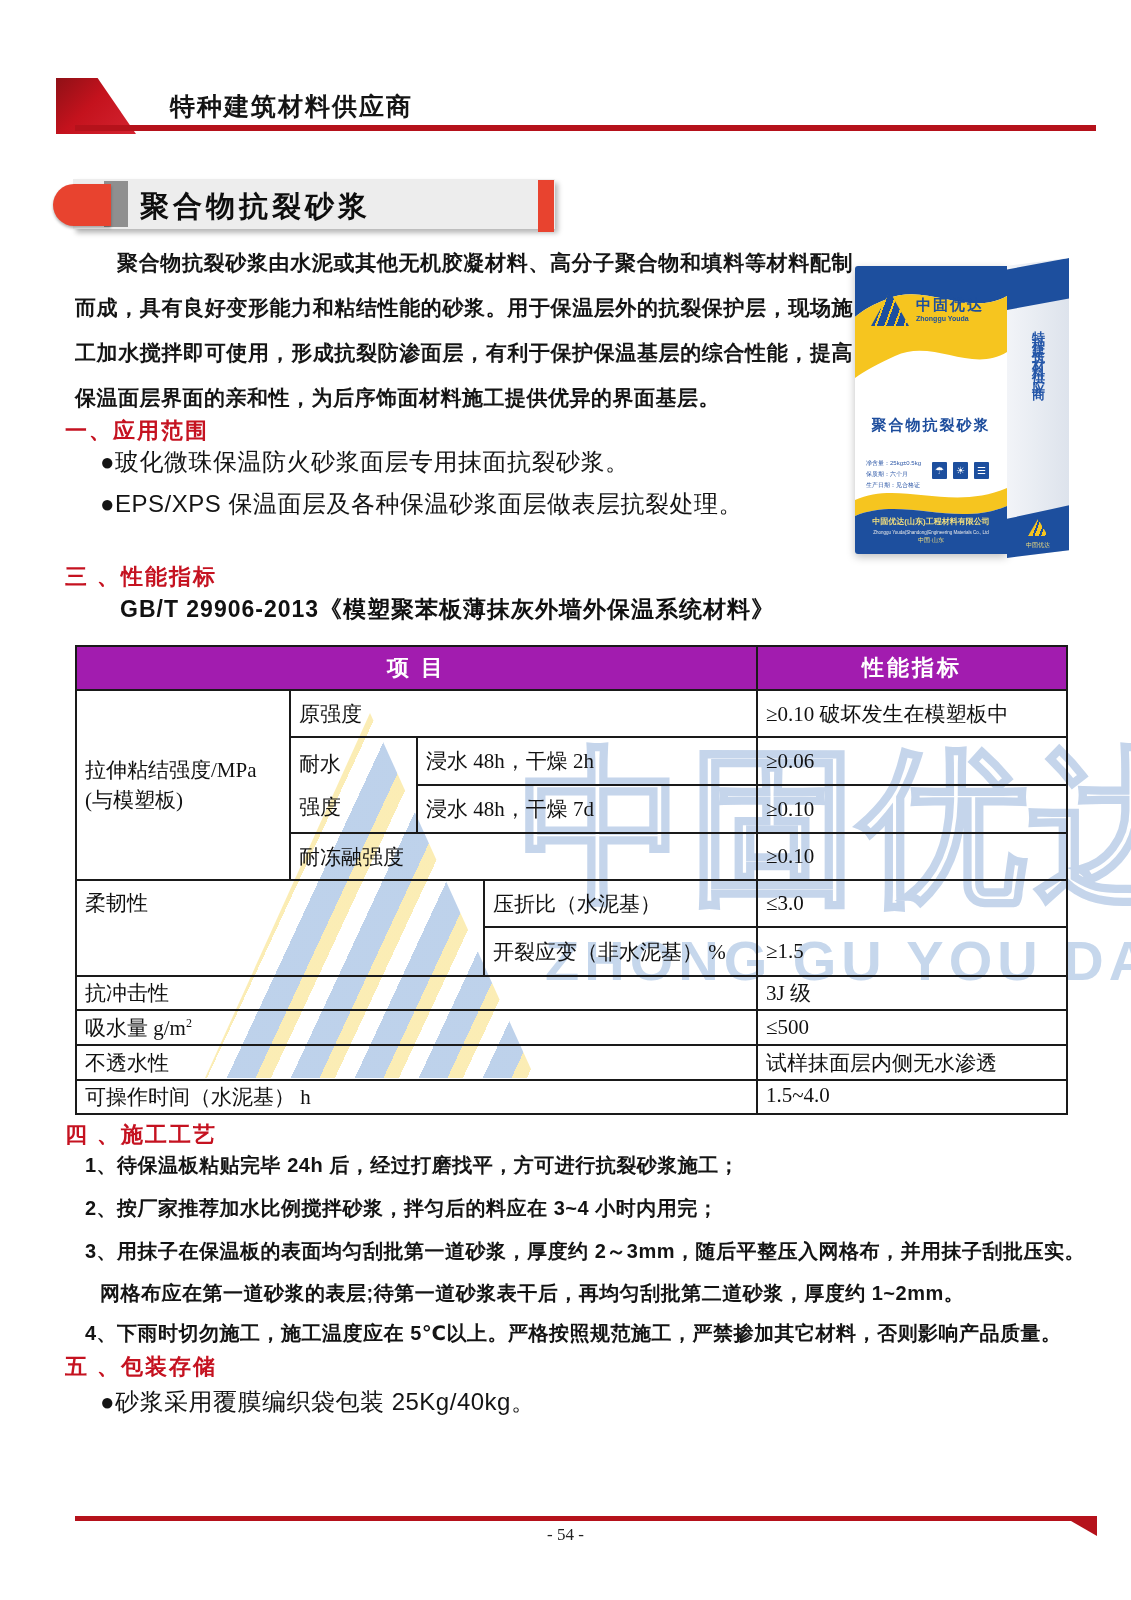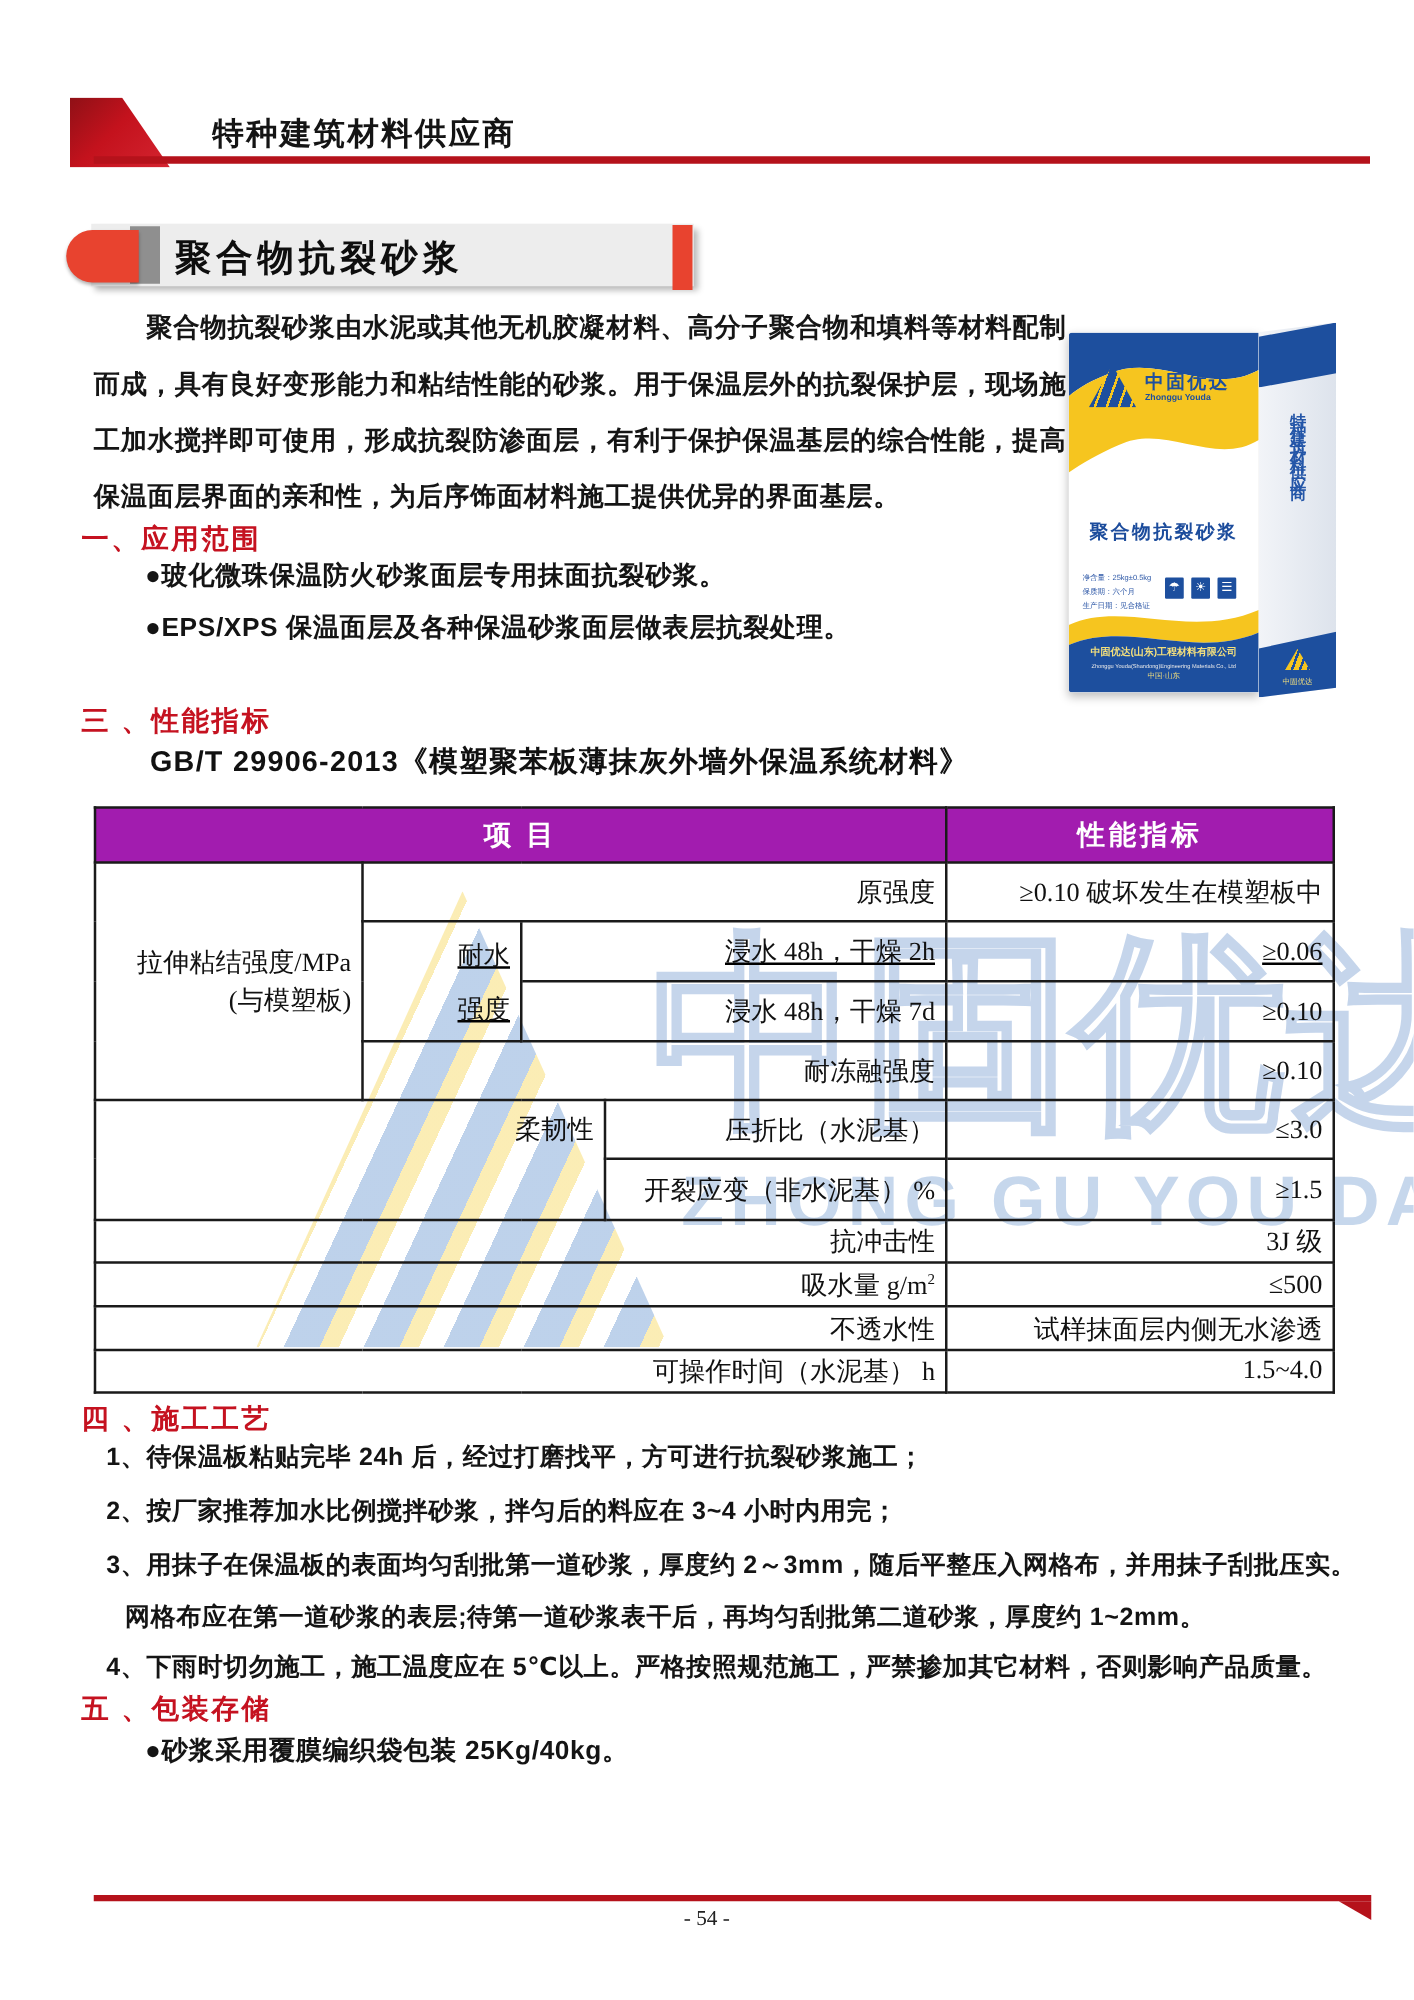--- a/index.html
+++ b/index.html
@@ -24,21 +24,21 @@
               letter-spacing:4px;white-space:nowrap;}
   .title-right-bar{position:absolute;left:538px;top:132px;width:16px;height:52px;background:#e8432f;}
 
   
   .intro{position:absolute;left:75px;top:192px;width:778px;font-size:21px;font-weight:600;
          color:#151515;line-height:45px;text-indent:42px;text-align:justify;letter-spacing:.5px;}
 
   
   .sec-heading{position:absolute;left:65px;color:#c51220;font-size:22px;font-weight:bold;
                letter-spacing:2px;white-space:nowrap;}
-  .bullet{position:absolute;left:116px;font-size:21px;font-weight:700;color:#141414;
+  .bullet{position:absolute;left:100px;font-size:24px;font-weight:400;color:#141414;
           letter-spacing:.5px;white-space:nowrap;}
   .standard{position:absolute;left:120px;top:546px;font-size:23px;font-weight:bold;color:#111;
             letter-spacing:1px;white-space:nowrap;}
   .c-item{position:absolute;font-size:20px;font-weight:600;color:#141414;letter-spacing:.5px;
           white-space:nowrap;}
 
   
   .watermark{position:absolute;left:0;top:0;width:1131px;height:1600px;pointer-events:none;}
   .wm-tri{position:absolute;left:205px;top:665px;width:330px;height:365px;
           clip-path:polygon(50% 0,100% 100%,0 100%);
@@ -49,21 +49,21 @@
          color:transparent;-webkit-text-stroke:3px rgba(110,150,205,.40);
          letter-spacing:2px;white-space:nowrap;}
   .wm-en{position:absolute;left:545px;top:880px;font-size:56px;font-weight:bold;
          color:rgba(160,188,224,.60);letter-spacing:5px;white-space:nowrap;}
 
   
   .perf-table{position:absolute;left:75px;top:597px;width:991px;border-collapse:collapse;
               table-layout:fixed;background:transparent;}
   .perf-table th,.perf-table td{border:2px solid #1a1a1a;
       font-family:"Liberation Serif","DejaVu Serif",serif;font-size:21px;color:#111;
-      padding:2px 8px;vertical-align:middle;text-align:right;}
+      padding:2px 8px;vertical-align:middle;}
   .perf-table th{background:#a21caf;color:#fff;text-align:center;font-size:22px;
       font-family:"Liberation Sans","DejaVu Sans",sans-serif;font-weight:bold;letter-spacing:3px;}
   .cell-2line span{display:block;line-height:30px;}
   .cell-gap{display:flex;flex-direction:column;justify-content:space-around;height:86px;}
   .va-top{vertical-align:top !important;}
   .va-bottom{vertical-align:bottom !important;}
   .sup{font-size:12px;vertical-align:super;}
 
   
   .bag{position:absolute;left:853px;top:210px;width:218px;height:300px;}
@@ -193,21 +193,21 @@
       <th>性能指标</th>
     </tr>
     <tr style="height:47px;">
       <td rowspan="4" class="cell-2line">
         <span>拉伸粘结强度/MPa</span>
         <span>(与模塑板)</span>
       </td>
       <td colspan="3">原强度</td>
       <td>≥0.10 破坏发生在模塑板中</td>
     </tr>
-    <tr style="height:48px;text-decoration:underline;">
+    <tr style="height:48px;">
       <td rowspan="2">
         <div class="cell-gap">
           <span>耐水</span>
           <span>强度</span>
         </div>
       </td>
       <td colspan="2">浸水 48h，干燥 2h</td>
       <td>≥0.06</td>
     </tr>
     <tr style="height:48px;">

